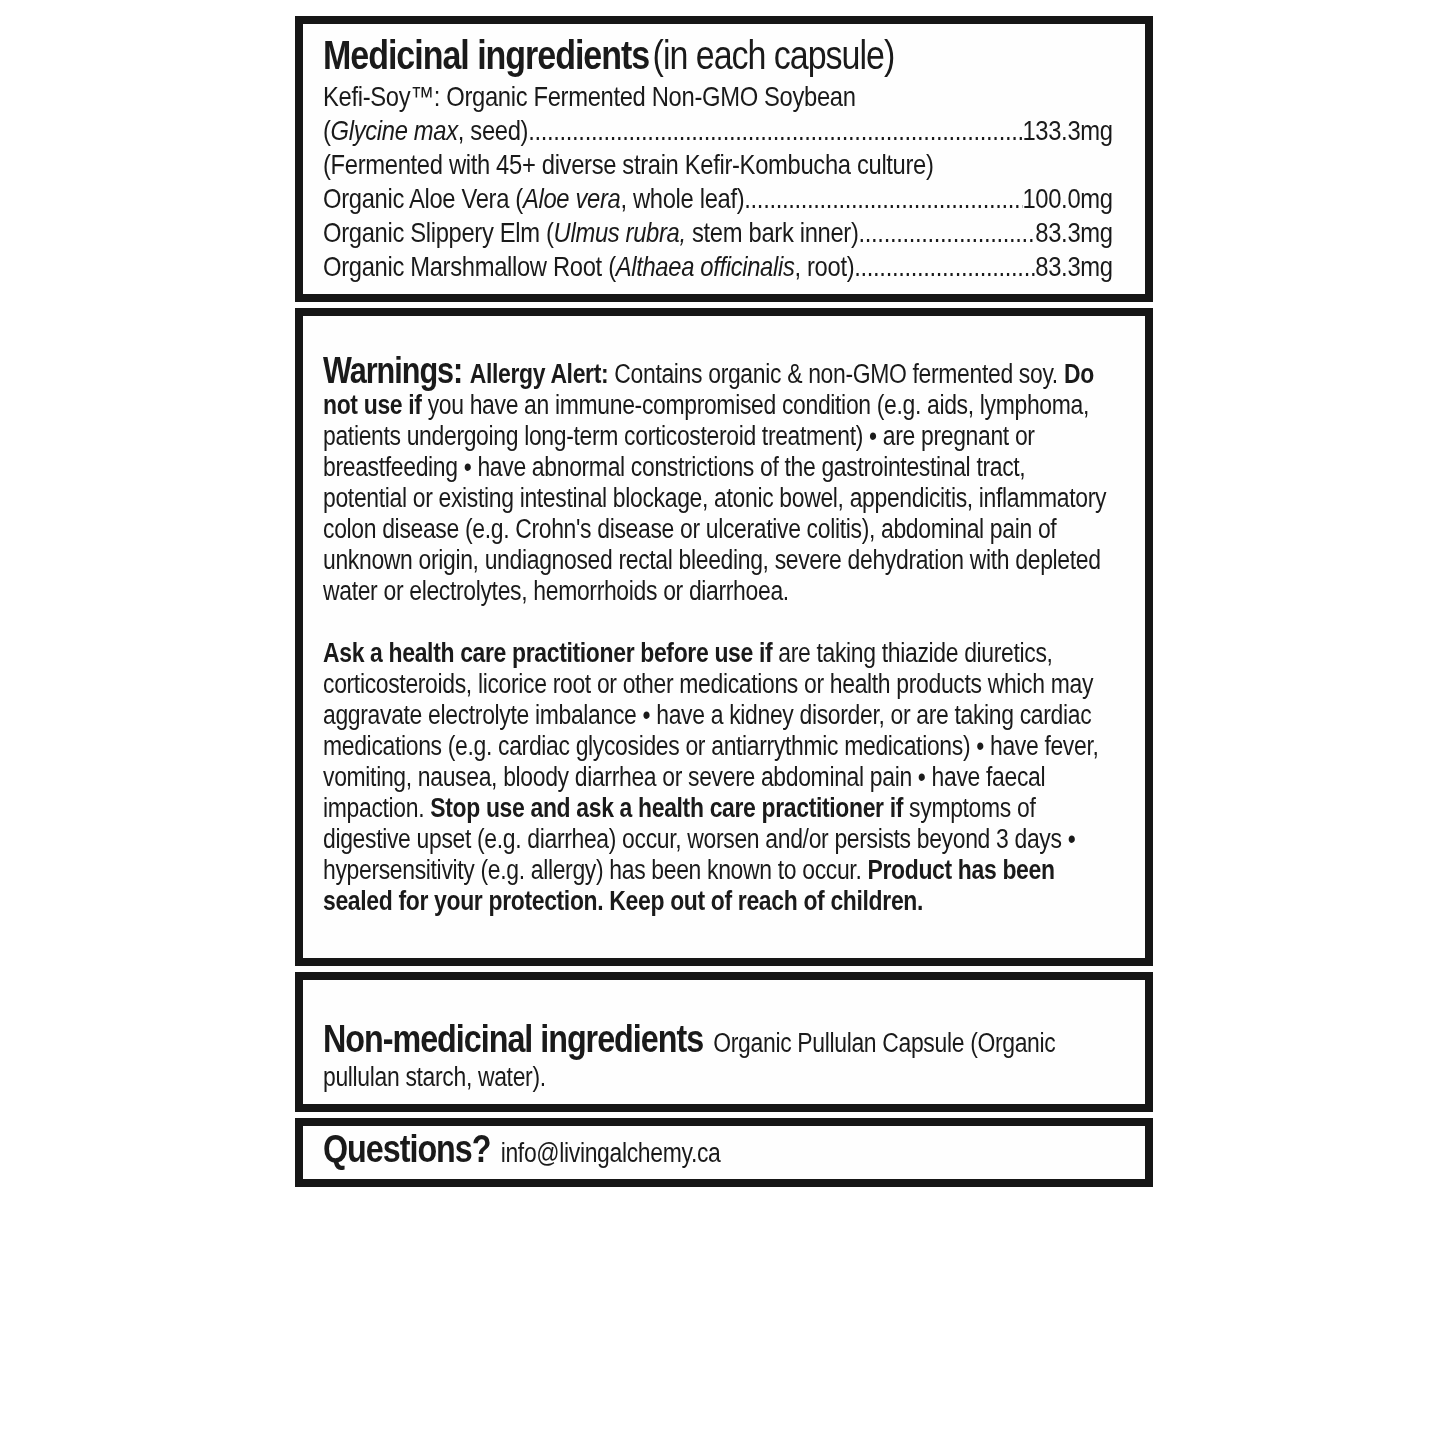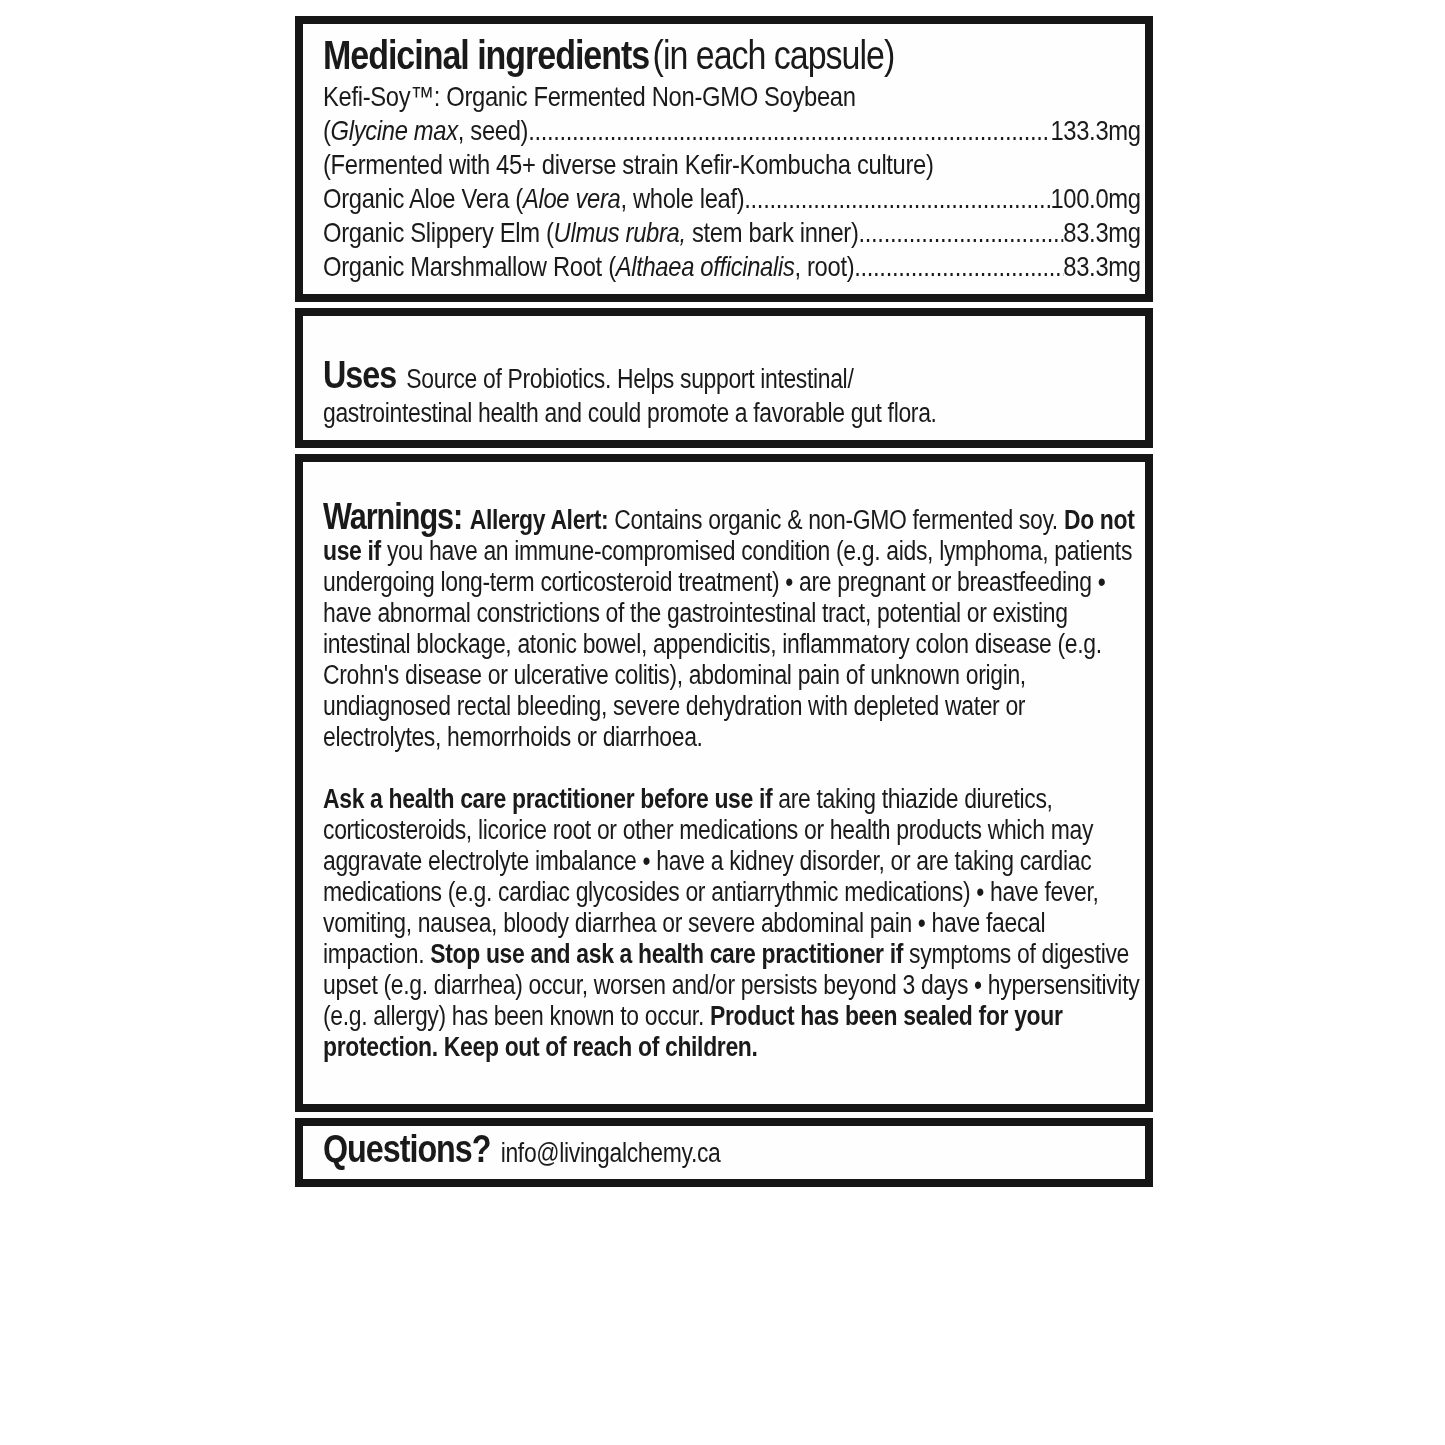--- a/index.html
+++ b/index.html
@@ -18,21 +18,21 @@
     width: 858px;
     display: flex;
     flex-direction: column;
     gap: 6px;
   }
   .section {
     box-sizing: border-box;
     width: 100%;
     border: 8px solid #161616;
     background: #fefefe;
-    padding: 8px 4px 10px 20px;
+    padding: 8px 32px 10px 20px;
     overflow: hidden;
   }
   
   .condense {
     width: 117.6%;
     transform: scaleX(0.85);
     transform-origin: 0 0;
     letter-spacing: -0.4px;
   }
   .body-text {
@@ -118,36 +118,35 @@
           </div>
           <div class="ing-line">
             <span class="ing-text"><span>Organic Marshmallow Root (</span><span class="seg-i">Althaea officinalis</span><span>, root)</span></span>
             <span class="dots"></span>
             <span class="amount">83.3mg</span>
           </div>
         </div>
     </div>
   </div>
 
-  <div class="section">
-    <div class="condense body-text uses-line-height">
-      <span class="hd">Uses</span><span>Source of Probiotics. Helps support intestinal/
-gastrointestinal health and could promote a favorable gut flora.</span>
-    </div>
-  </div>
 
   <div class="section">
     <div class="condense body-text">
       <p class="warn-p"><span class="seg-h">Warnings: </span><span class="seg-b">Allergy Alert: </span><span>Contains organic &amp; non-GMO fermented soy. </span><span class="seg-b">Do not use if </span><span>you have an immune-compromised condition (e.g. aids, lymphoma, patients undergoing long-term corticosteroid treatment) • are pregnant or breastfeeding • have abnormal constrictions of the gastrointestinal tract, potential or existing intestinal blockage, atonic bowel, appendicitis, inflammatory colon disease (e.g. Crohn's disease or ulcerative colitis), abdominal pain of unknown origin, undiagnosed rectal bleeding, severe dehydration with depleted water or electrolytes, hemorrhoids or diarrhoea.</span></p>
       <p class="warn-p"><span class="seg-b">Ask a health care practitioner before use if </span><span>are taking thiazide diuretics, corticosteroids, licorice root or other medications or health products which may aggravate electrolyte imbalance • have a kidney disorder, or are taking cardiac medications (e.g. cardiac glycosides or antiarrythmic medications) • have fever, vomiting, nausea, bloody diarrhea or severe abdominal pain • have faecal impaction. </span><span class="seg-b">Stop use and ask a health care practitioner if </span><span>symptoms of digestive upset (e.g. diarrhea) occur, worsen and/or persists beyond 3 days • hypersensitivity (e.g. allergy) has been known to occur. </span><span class="seg-b">Product has been sealed for your protection. Keep out of reach of children.</span></p>
     </div>
   </div>
 
 
 
+  <div class="section">
+    <div class="condense body-text uses-line-height">
+      <span class="hd">Non-medicinal ingredients</span><span>Organic Pullulan Capsule (Organic pullulan starch, water).</span>
+    </div>
+  </div>
 
   <div class="section">
     <div class="condense body-text single-line">
       <span class="hd">Questions?</span><span>info@livingalchemy.ca</span>
     </div>
   </div>
 
 </div>
 
 </body></html>

